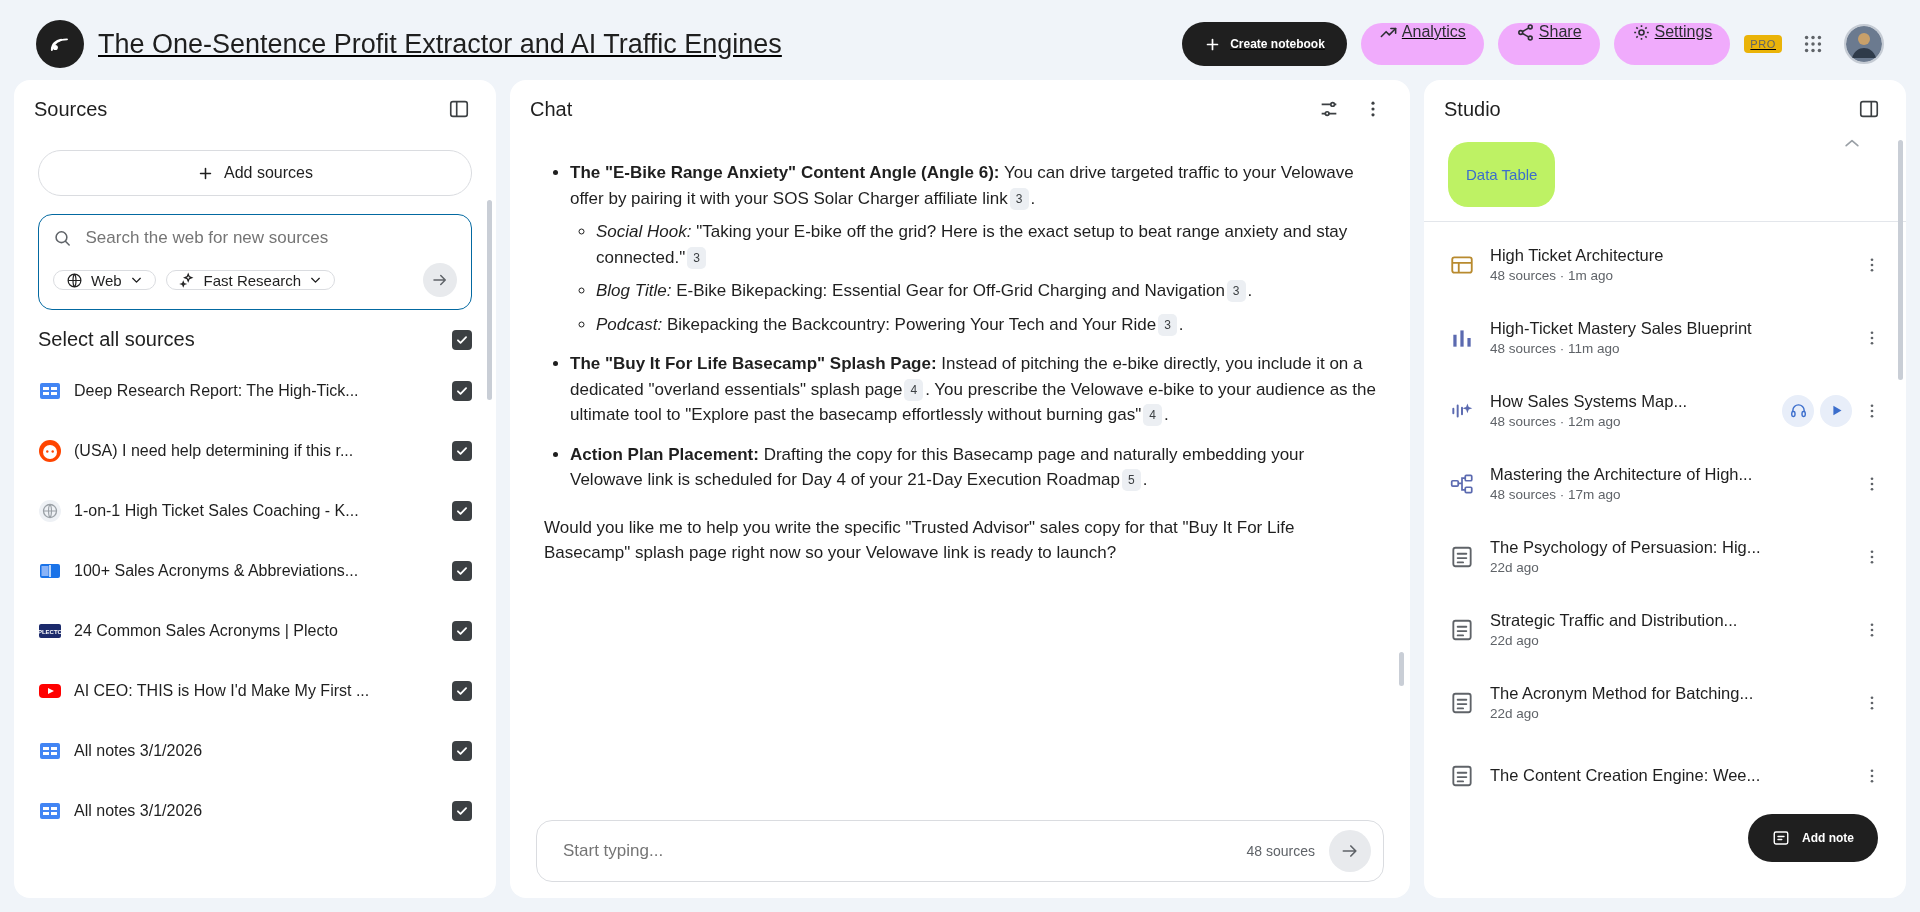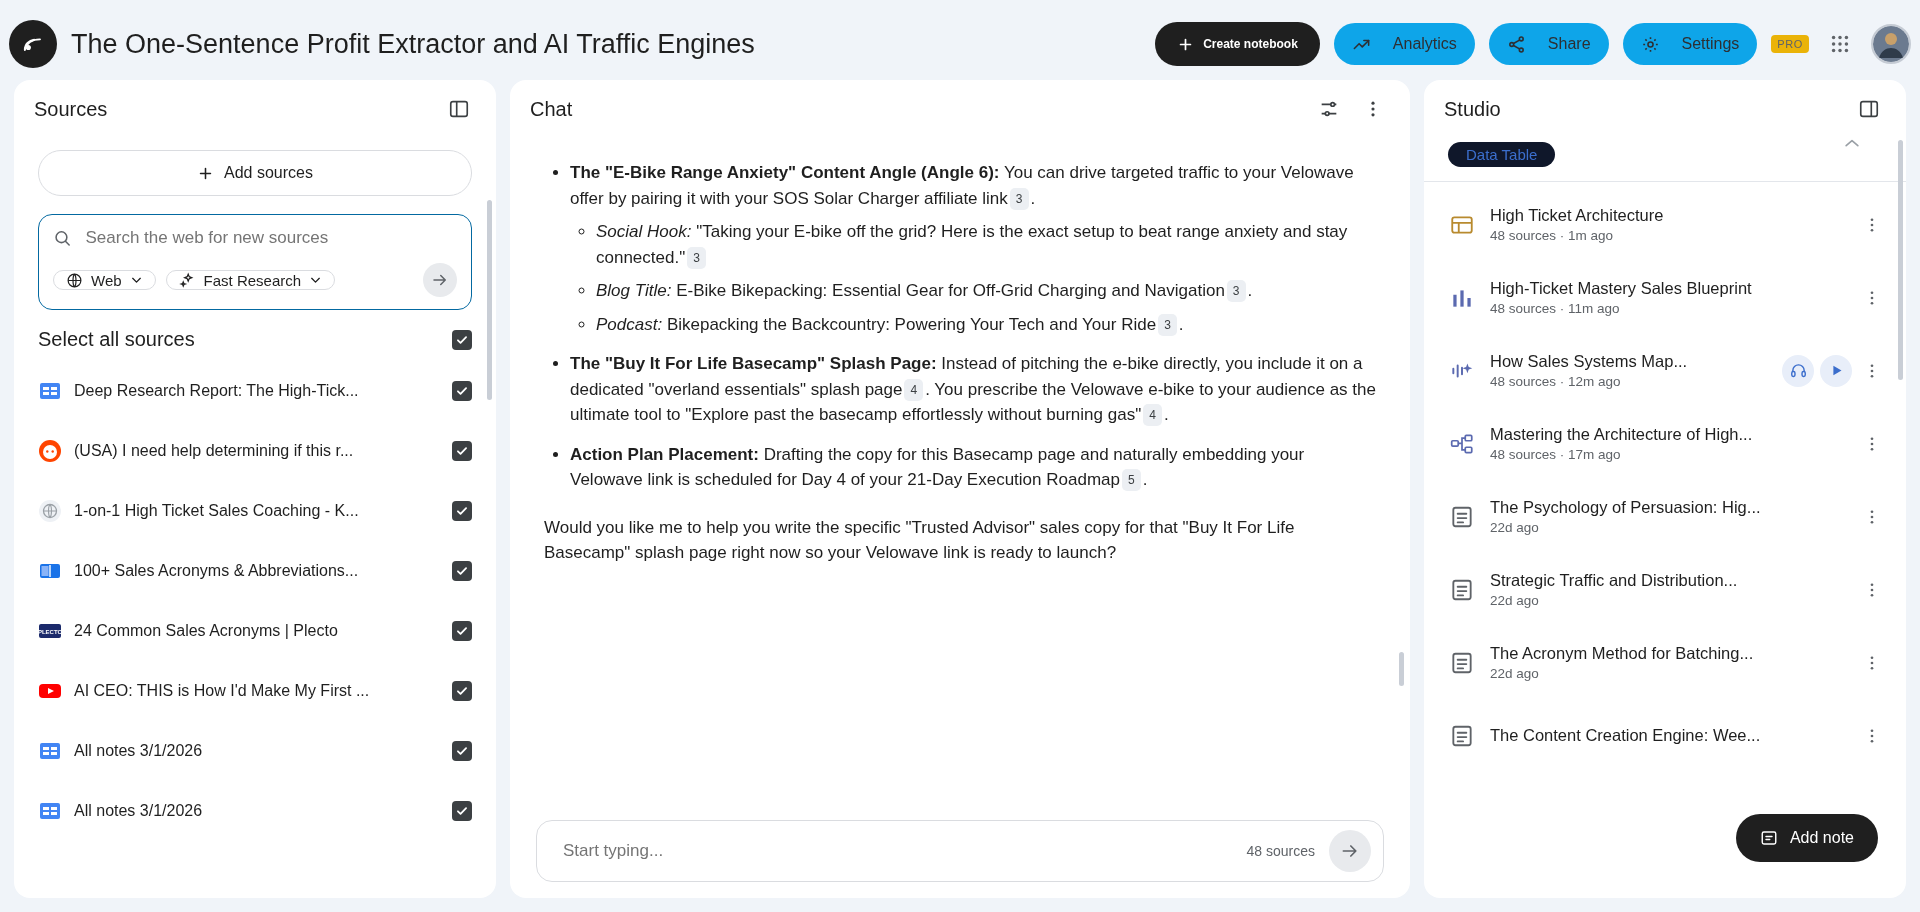--- a/index.html
+++ b/index.html
@@ -8,42 +8,42 @@
     width: 1920px; height: 912px;
     background: #f0f4f9;
     font-family: "Liberation Sans", sans-serif;
     overflow: hidden;
   }
   .app { position: relative; width: 1920px; height: 912px; background:#f0f4f9; }
 
   
   .topbar {
     height: 88px; display: flex; align-items: center;
-    padding: 0 9px; gap: 14px;
+    padding: 0 36px; gap: 14px; text-decoration: underline;
   }
   .logo {
     width: 48px; height: 48px; border-radius: 50%;
     background: #1f1f1f; display: flex; align-items: center; justify-content: center;
     flex: 0 0 auto;
   }
   .app-title {
     font-size: 27px; color: #1f1f1f; font-weight: 400;
     white-space: nowrap; overflow: hidden; text-overflow: ellipsis;
   }
   .topbar-spacer { flex: 1 1 auto; }
   .btn-create {
     display: flex; align-items: center; gap: 9px;
     background: #1f1f1f; color: #fff; border-radius: 24px;
     height: 44px; padding: 0 22px; font-size: 12px; font-weight: 700;
     cursor: pointer; white-space: nowrap;
   }
   .pill {
-    display: flex; align-items: center; gap: 22px;
+    display: flex; gap: 4px;
     height: 42px; padding: 0 18px; border-radius: 22px;
-    background: #0ea5e9; color: #2d2f33; font-size: 16px; cursor: pointer;
+    background: #f0abfc; color: #2d2f33; font-size: 16px; cursor: pointer;
     white-space: nowrap;
   }
   .pro-badge {
     font-size: 11px; letter-spacing: .6px; color: #5f6368;
     border: 0; padding: 3px 6px; background: #eab308; border-radius: 4px;
   }
   .grid-icon { width: 34px; height: 34px; display:flex; align-items:center; justify-content:center; cursor:pointer;}
   .avatar {
     width: 40px; height: 40px; border-radius: 50%;
     background: #d9dde3; border: 2px solid #c5cbd4;
@@ -165,22 +165,22 @@
     background: #c9ced6; border-radius: 3px;
   }
 
   
   .studio { width: 482px; flex: 0 0 482px; }
   .studio-chip-row {
     display: flex; align-items: center; gap: 10px; padding: 4px 24px 10px 24px;
     position: relative;
   }
   .studio-chip {
-    background: #0f172a; color: #3b6ecc; border-radius: 20px;
-    padding: 4px 18px; font-size: 15px; cursor: pointer;
+    background: #bef264; color: #3b6ecc; border-radius: 20px;
+    padding: 24px 18px; font-size: 15px; cursor: pointer;
   }
   .studio-divider { height: 1px; background: #e3e6eb; margin: 4px 0 0 0; }
   .note-list { overflow: hidden; padding: 6px 10px 0 14px; position: relative; }
   .note-item {
     display: flex; align-items: center; gap: 14px; height: 73px;
     padding: 0 10px; border-radius: 10px; cursor: pointer;
   }
   .note-ico {
     width: 28px; height: 28px; flex: 0 0 28px;
     display: flex; align-items: center; justify-content: center; color: #5f6368;
@@ -195,21 +195,21 @@
   .round-btn {
     width: 32px; height: 32px; border-radius: 50%; background: #e8eef9;
     display: flex; align-items: center; justify-content: center; cursor: pointer;
     color: #3b6ecc;
   }
   .kebab { width: 28px; height: 28px; display:flex; align-items:center; justify-content:center; cursor:pointer; color:#5f6368;}
   .add-note {
     position: absolute; right: 28px; bottom: 36px;
     background: #1f1f1f; color: #fff; border-radius: 24px; height: 48px;
     display: flex; align-items: center; gap: 12px; padding: 0 24px;
-    font-size: 16px; font-weight: 400; cursor: pointer;
+    font-size: 12px; font-weight: 700; cursor: pointer;
   }
   .studio-scroll {
     position: absolute; right: 3px; top: 60px; width: 5px; height: 240px;
     background: #c9ced6; border-radius: 3px;
   }
   .chev-top {
     position:absolute; right: 44px; top: -4px; color:#9aa0a6;
   }
   b { font-weight: 700; }
   i { font-style: italic; }

